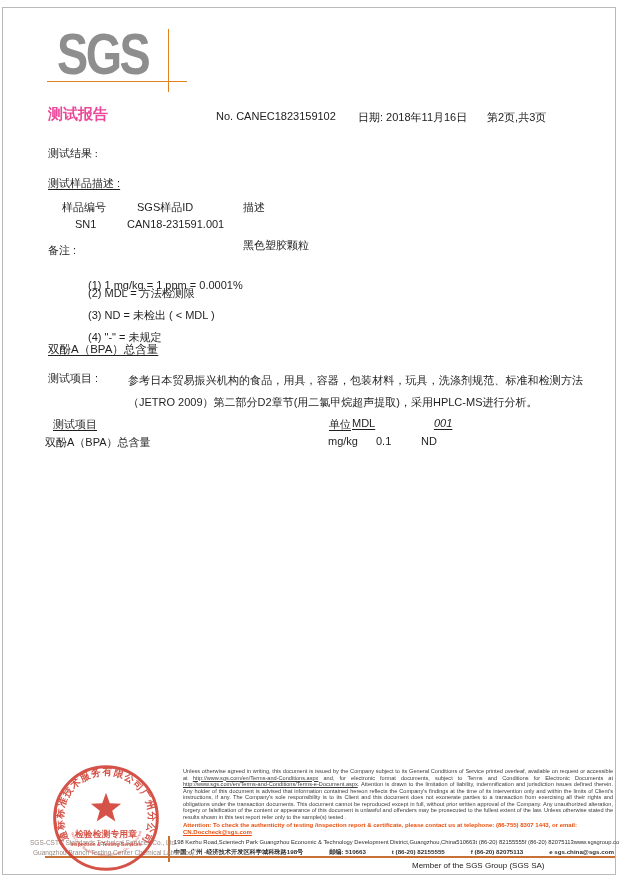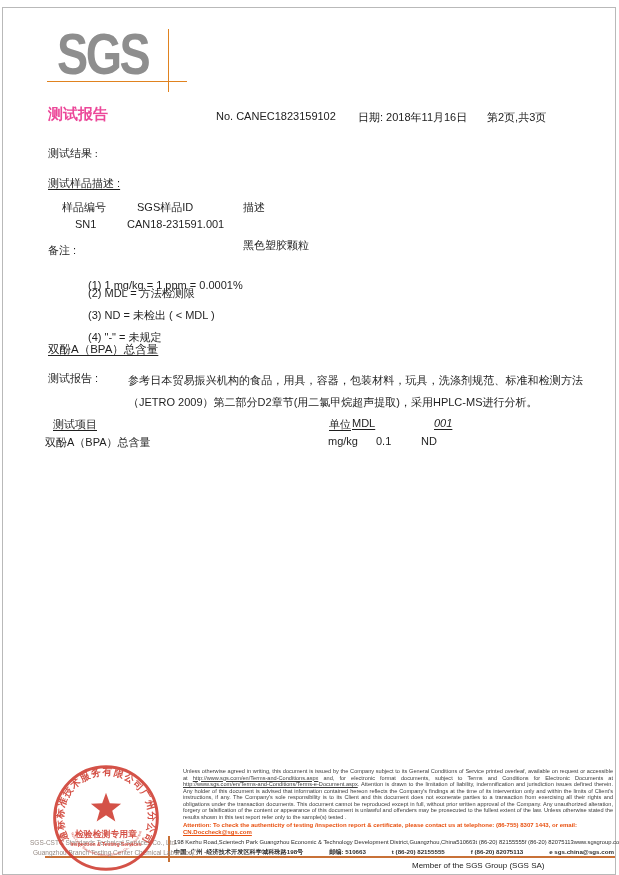--- a/index.html
+++ b/index.html
@@ -92,21 +92,21 @@
     <span class="abs t11 st-c3">黑色塑胶颗粒</span>
   </div>
 
   <div class="abs t11 notes-label">备注 :</div>
   <div class="abs t11 note0">(1) 1 mg/kg = 1 ppm = 0.0001%</div>
   <div class="abs t11 note1">(2) MDL = 方法检测限</div>
   <div class="abs t11 note2">(3) ND = 未检出 ( &lt; MDL )</div>
   <div class="abs t11 note3">(4) "-" = 未规定</div>
 
   <div class="abs bold und bpa-title">双酚A（BPA）总含量</div>
-  <div class="abs t11 method-label">测试报告 :</div>
+  <div class="abs t11 method-label">测试项目 :</div>
   <div class="abs t11 method-text">参考日本贸易振兴机构的食品，用具，容器，包装材料，玩具，洗涤剂规范、标准和检测方法（JETRO 2009）第二部分D2章节(用二氯甲烷超声提取)，采用HPLC-MS进行分析。</div>
 
   <div>
     <span class="abs t11 und rt-h1">测试项目</span>
     <span class="abs t11 und rt-h2">单位</span>
     <span class="abs t11 und rt-h3">MDL</span>
     <span class="abs t11 und ital rt-h4">001</span>
     <span class="abs t11 rt-c1">双酚A（BPA）总含量</span>
     <span class="abs t11 rt-c2">mg/kg</span>
     <span class="abs t11 rt-c3">0.1</span>

